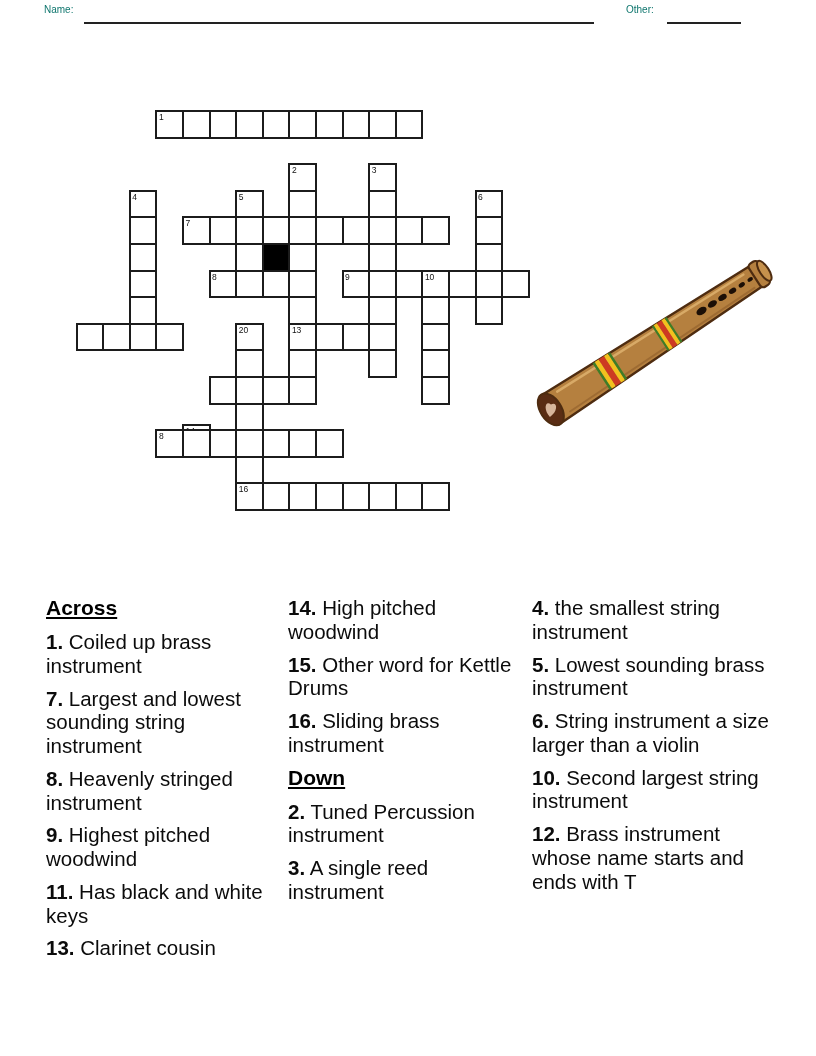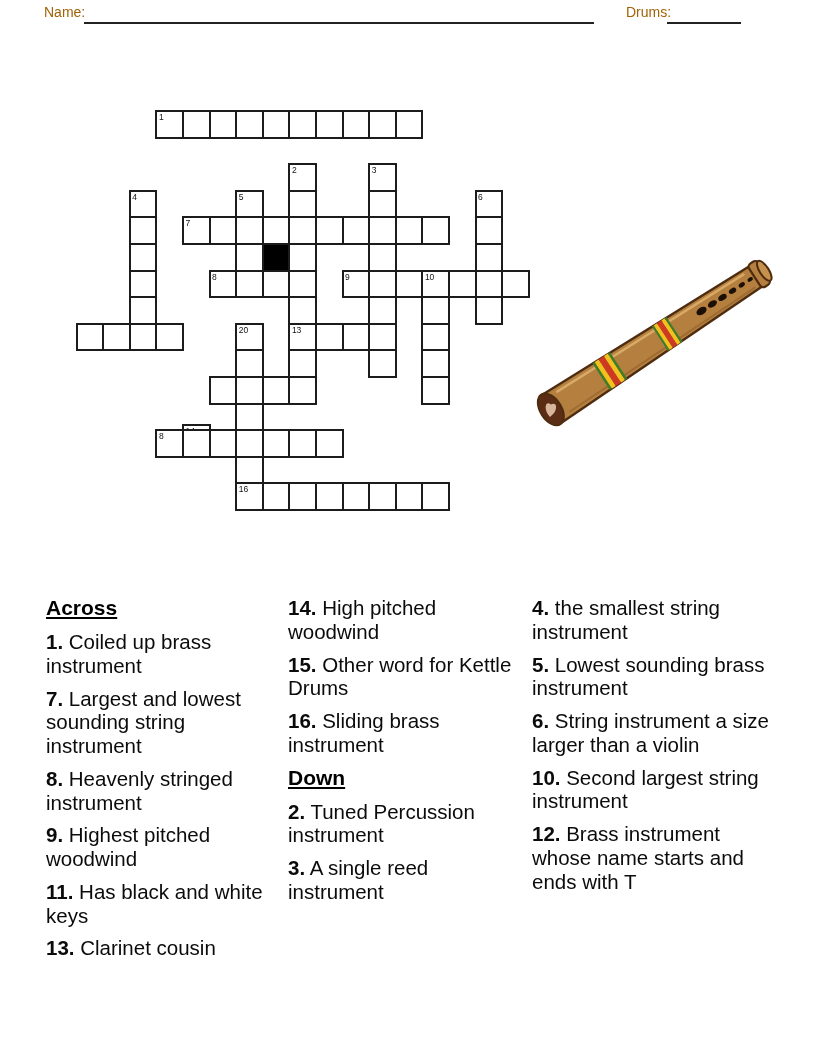--- a/index.html
+++ b/index.html
@@ -1,21 +1,21 @@
 <!DOCTYPE html>
 <html><head>
 <meta charset="utf-8">
 <style>
   html,body{margin:0;padding:0;background:#fff;}
   body{width:816px;height:1056px;position:relative;overflow:hidden;
        font-family:"Liberation Sans",sans-serif;color:#000;}
   .page{position:absolute;inset:0;}
 
   
-  .hdr-label{position:absolute;font-size:14px;color:#a16207;white-space:nowrap;}
+  .hdr-label{position:absolute;font-size:10px;color:#0f766e;white-space:nowrap;}
   .blank-line{position:absolute;height:16px;border-bottom:2px solid #222;}
 
   
   #title{position:absolute;left:0;right:0;top:32px;margin:0;text-align:center;
          font-size:46px;font-weight:400;letter-spacing:-0.5px;color:#000;}
 
   
   #grid{position:absolute;left:49px;top:110px;width:482px;height:402px;}
   .cell{position:absolute;width:28.6px;height:28.6px;box-sizing:border-box;
         background:#fff;border:2px solid #1c1c1c;}
@@ -36,21 +36,21 @@
   
   #flute{position:absolute;left:512px;top:244px;pointer-events:none;}
 </style>
 </head>
 <body>
 
 <div class="page">
 
   <span class="hdr-label" style="left:44px;top:4px">Name:</span>
   <span class="blank-line" style="left:84px;top:6px;width:510px"></span>
-  <span class="hdr-label" style="left:626px;top:4px">Drums:</span>
+  <span class="hdr-label" style="left:626px;top:4px">Other:</span>
   <span class="blank-line" style="left:667px;top:6px;width:74px"></span>
 
 
   <div id="grid">
       <div class="cell" style="left: 106.4px; top: 0px;">
         <span class="cell-num">1</span>
       </div>
       <div class="cell" style="left: 133px; top: 0px;"></div>
       <div class="cell" style="left: 159.6px; top: 0px;"></div>
       <div class="cell" style="left: 186.2px; top: 0px;"></div>

